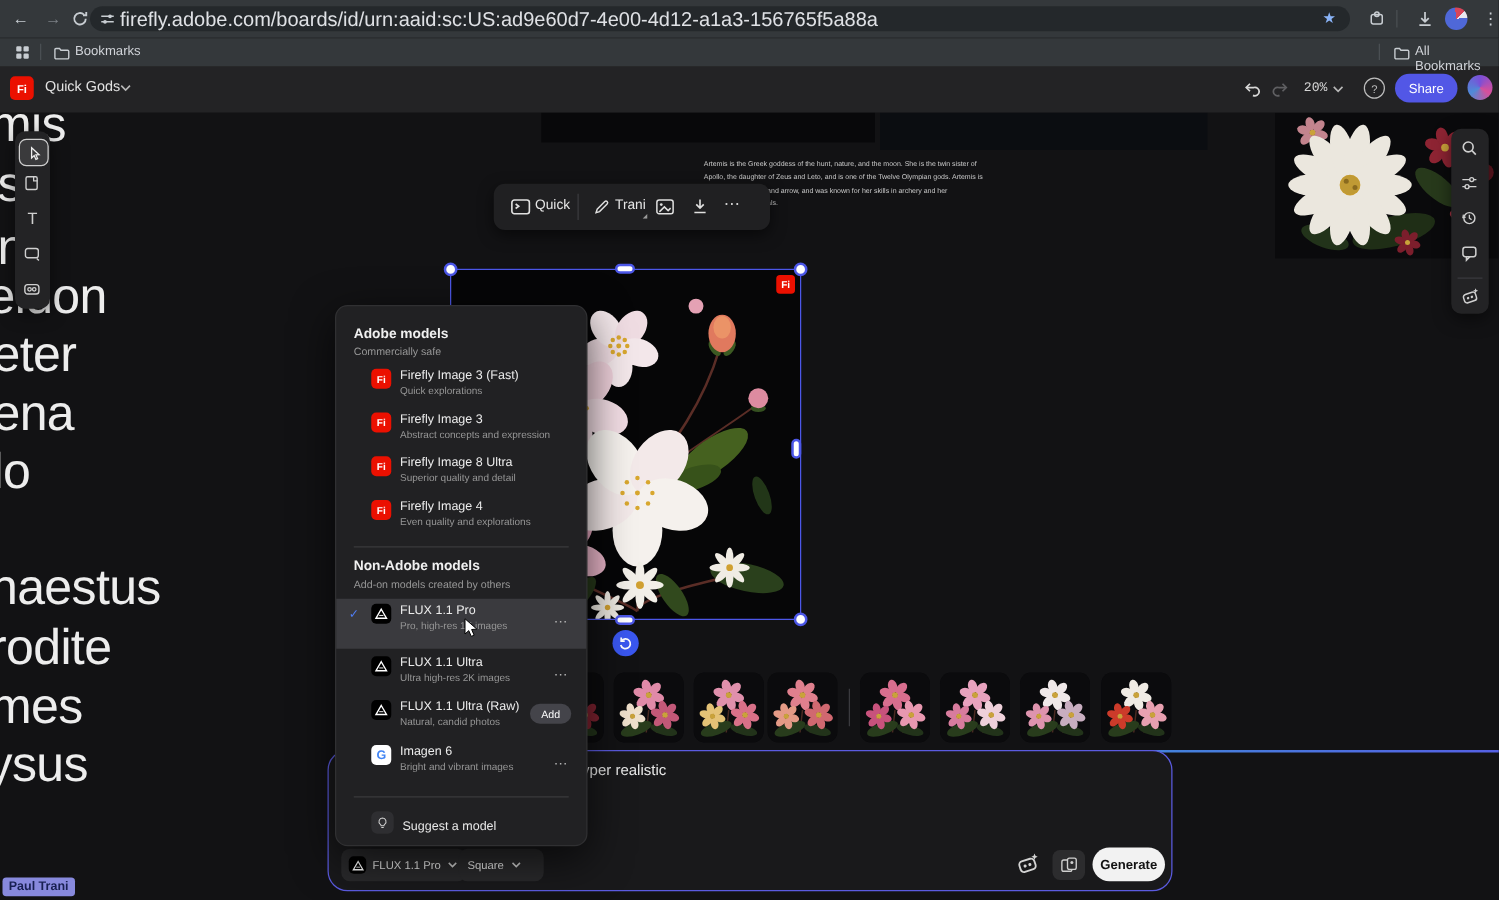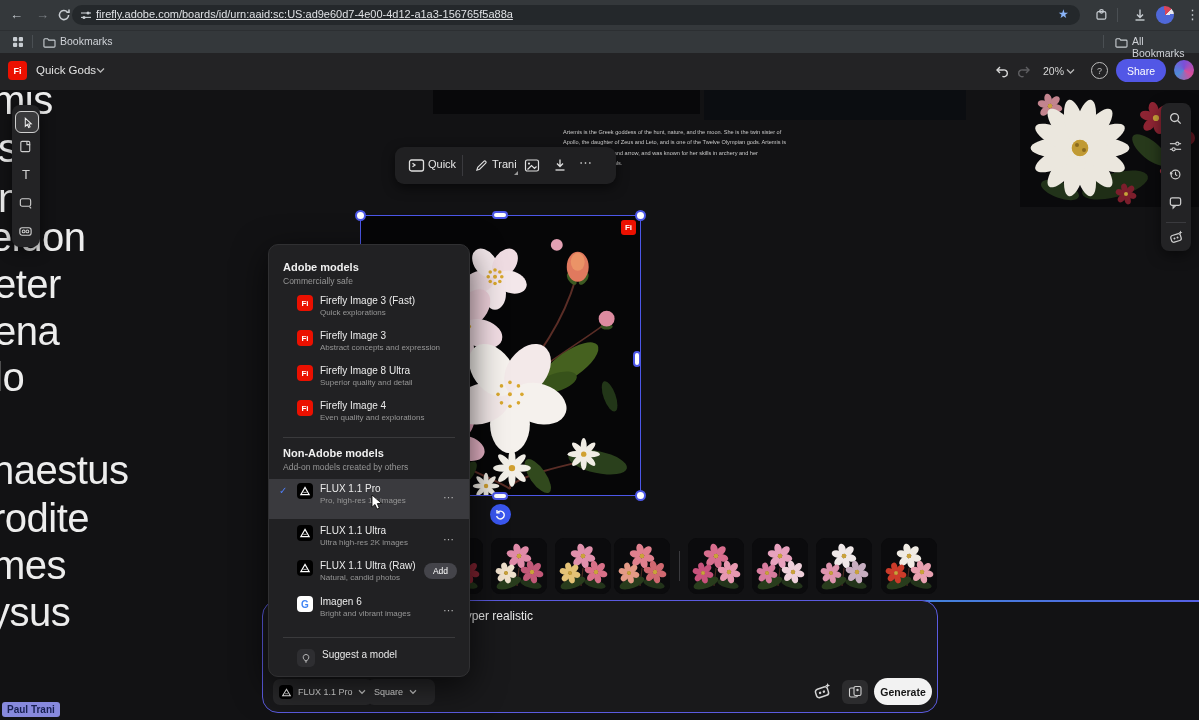--- a/index.html
+++ b/index.html
@@ -5,28 +5,28 @@
   html,body{margin:0;padding:0;width:1199px;height:720px;overflow:hidden;background:#121214;
     font-family:"Liberation Sans",sans-serif;}
   .abs{position:absolute;}
   svg{display:block;}
   
   #chrome{left:0;top:0;width:1199px;height:30px;background:#34383b;z-index:100;}
   #bookmarks{left:0;top:30px;width:1199px;height:22px;background:#34383b;border-top:1px solid #2c2f32;z-index:100;}
   .nav-glyph{font-size:13px;color:#c8cdd2;line-height:30px;}
   .dim{color:#7c8186;}
   #addr{left:72px;top:5px;width:1008px;height:20px;background:#24282b;border-radius:10px;z-index:101;}
-  #addr-url{left:96px;top:8px;font-size:11px;color:#dfe1e5;z-index:102;white-space:nowrap;text-decoration:underline;}
+  #addr-url{left:96px;top:8px;font-size:16px;color:#dfe1e5;z-index:102;white-space:nowrap;}
   .bm-label{font-size:10.5px;color:#d0d3d8;}
   .vdiv{width:1px;background:#4a4f53;}
   
   #appbar{left:0;top:52px;width:1199px;height:38px;background:#232325;z-index:90;}
   .fi-badge{background:#eb1000;color:#fff;font-weight:bold;display:flex;align-items:center;justify-content:center;}
   #board-title{font-size:11.5px;color:#e2e2e2;}
-  #zoom-label{font-size:10.5px;color:#d6d6d6;}
+  #zoom-label{font-size:10.5px;color:#d6d6d6;font-family:Liberation Mono, monospace;}
   #share-btn{background:#5257e6;color:#fff;font-size:10.5px;border-radius:12px;display:flex;align-items:center;justify-content:center;z-index:91;}
   .avatar{border-radius:50%;}
   
   .god{position:absolute;font-size:40px;color:#ededed;letter-spacing:-0.5px;z-index:1;white-space:nowrap;}
   .strip{background:#08080a;z-index:1;}
   #caption{left:563px;top:127px;width:236px;z-index:2;}
   #caption span{display:block;font-size:5.6px;line-height:10.3px;color:#c9c9c9;}
   
   .darkpanel{background:#232325;border-radius:8px;box-shadow:0 4px 14px rgba(0,0,0,.5);}
   #ltoolbar{left:12px;top:105px;width:28px;height:142px;z-index:30;}
@@ -842,21 +842,21 @@
   <div class="mrow" style="left:28px;top:351px">
     <span class="sq-ic g-ic">G</span>
     <span>
         <span class="mname" style="display:block">Imagen 6</span>
     <span class="mdesc" style="display:block">Bright and vibrant images</span>
       </span>
   </div>
   <span class="dots" style="top:359px">⋯</span>
 
   <div class="pdiv" style="top:392px"></div>
-  <div class="mrow" style="left:28px;top:404px;align-items:flex-start">
+  <div class="mrow" style="left:28px;top:404px;align-items:flex-end">
     <span class="bulb-ic">
       <svg width="12" height="13" viewBox="0 0 16 16">
           <path d="M8 2.6a3.8 3.8 0 0 1 2.3 6.8c-.5.4-.8.9-.8 1.5H6.5c0-.6-.3-1.1-.8-1.5A3.8 3.8 0 0 1 8 2.6Z" fill="none" stroke="#d0d0d0" stroke-width="1.1"></path>
           <path d="M6.7 12.6h2.6" stroke="#d0d0d0" stroke-width="1.1"></path>
         </svg>
     </span>
     <span id="suggest-label">Suggest a model</span>
   </div>
 </div>
 

